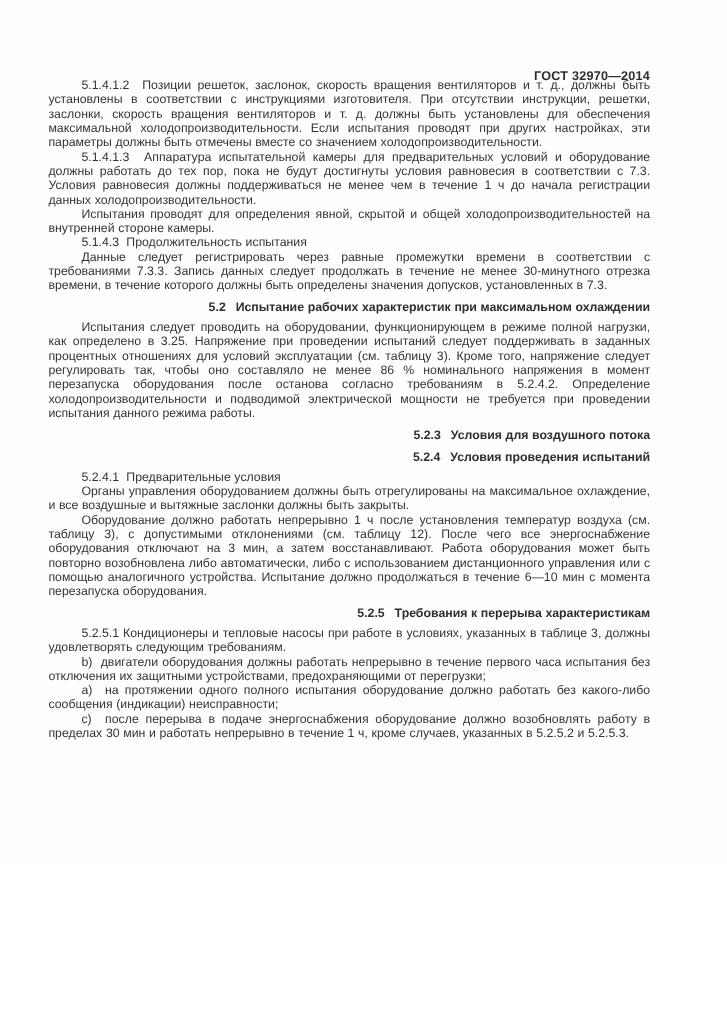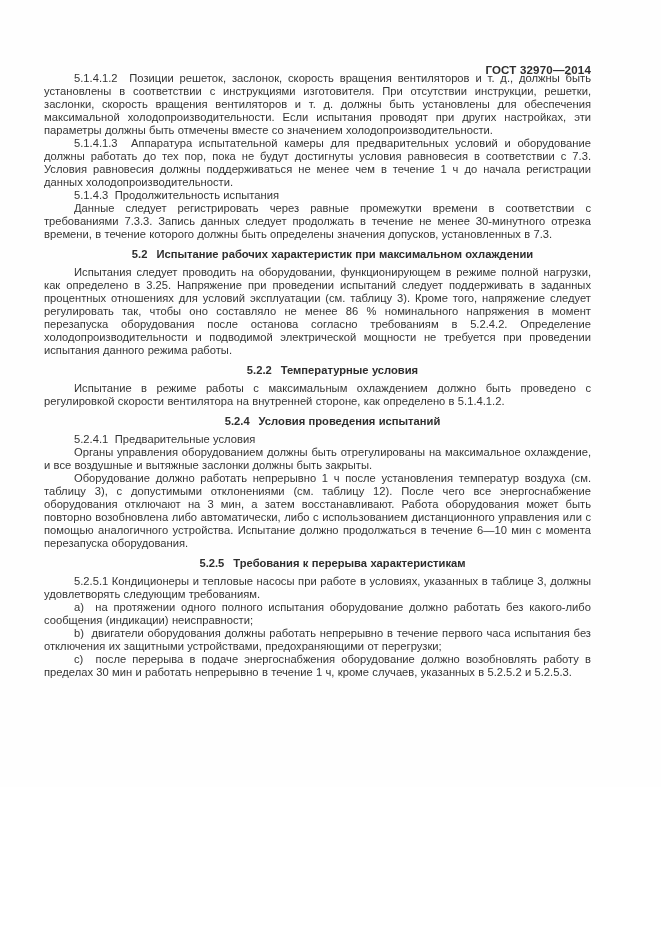--- a/index.html
+++ b/index.html
@@ -38,21 +38,21 @@
     font-size: 11.2px;
     line-height: 13px;
     text-align: justify;
     text-indent: 30px;
     word-spacing: 0.2px;
   }
   .heading {
     font-weight: bold;
     margin-top: 7px;
     margin-bottom: 5px;
-    text-align: center;
+    text-align: right;
     color: #2e2e2e;
   }
   .hnum {
     margin-right: 9px;
   }
   .page-number {
     position: absolute;
     top: 847px;
     left: 44px;
     right: 76px;
@@ -65,43 +65,43 @@
 <body>
 
 <div class="page">
 
   <div class="doc-header">ГОСТ 32970—2014</div>
 
   <div class="content">
 
     <p class="para">5.1.4.1.2&nbsp; Позиции решеток, заслонок, скорость вращения вентиляторов и т. д., должны быть установлены в соответствии с инструкциями изготовителя. При отсутствии инструкции, решетки, заслонки, скорость вращения вентиляторов и т. д. должны быть установлены для обеспечения максимальной холодопроизводительности. Если испытания проводят при других настройках, эти параметры должны быть отмечены вместе со значением холодопроизводительности.</p>
     <p class="para">5.1.4.1.3&nbsp; Аппаратура испытательной камеры для предварительных условий и оборудование должны работать до тех пор, пока не будут достигнуты условия равновесия в соответствии с 7.3. Условия равновесия должны поддерживаться не менее чем в течение 1 ч до начала регистрации данных холодопроизводительности.</p>
+    <p class="para">Испытания проводят для определения явной, скрытой и общей холодопроизводительностей на внутренней стороне камеры.</p>
     <p class="para">5.1.4.3&nbsp; Продолжительность испытания</p>
     <p class="para">Данные следует регистрировать через равные промежутки времени в соответствии с требованиями 7.3.3. Запись данных следует продолжать в течение не менее 30-минутного отрезка времени, в течение которого должны быть определены значения допусков, установленных в 7.3.</p>
 
     <p class="para heading"><span class="hnum">5.2</span><span>Испытание рабочих характеристик при максимальном охлаждении</span></p>
 
     <p class="para">Испытания следует проводить на оборудовании, функционирующем в режиме полной нагрузки, как определено в 3.25. Напряжение при проведении испытаний следует поддерживать в заданных процентных отношениях для условий эксплуатации (см. таблицу 3). Кроме того, напряжение следует регулировать так, чтобы оно составляло не менее 86 % номинального напряжения в момент перезапуска оборудования после останова согласно требованиям в 5.2.4.2. Определение холодопроизводительности и подводимой электрической мощности не требуется при проведении испытания данного режима работы.</p>
 
-    <p class="para heading"><span class="hnum">5.2.2</span><span>Температурные условия</span></p>
 
 
+    <p class="para heading"><span class="hnum">5.2.3</span><span>Условия для воздушного потока</span></p>
 
-    <p class="para">Испытание в режиме работы с максимальным охлаждением должно быть проведено с регулировкой скорости вентилятора на внутренней стороне, как определено в 5.1.4.1.2.</p>
 
     <p class="para heading"><span class="hnum">5.2.4</span><span>Условия проведения испытаний</span></p>
 
     <p class="para">5.2.4.1&nbsp; Предварительные условия</p>
     <p class="para">Органы управления оборудованием должны быть отрегулированы на максимальное охлаждение, и все воздушные и вытяжные заслонки должны быть закрыты.</p>
     <p class="para">Оборудование должно работать непрерывно 1 ч после установления температур воздуха (см. таблицу 3), с допустимыми отклонениями (см. таблицу 12). После чего все энергоснабжение оборудования отключают на 3 мин, а затем восстанавливают. Работа оборудования может быть повторно возобновлена либо автоматически, либо с использованием дистанционного управления или с помощью аналогичного устройства. Испытание должно продолжаться в течение 6—10 мин с момента перезапуска оборудования.</p>
 
     <p class="para heading"><span class="hnum">5.2.5</span><span>Требования к перерыва характеристикам</span></p>
 
     <p class="para">5.2.5.1 Кондиционеры и тепловые насосы при работе в условиях, указанных в таблице 3, должны удовлетворять следующим требованиям.</p>
+    <p class="para">b)&nbsp; двигатели оборудования должны работать непрерывно в течение первого часа испытания без отключения их защитными устройствами, предохраняющими от перегрузки;</p>
     <p class="para">a)&nbsp; на протяжении одного полного испытания оборудование должно работать без какого-либо сообщения (индикации) неисправности;</p>
-    <p class="para">b)&nbsp; двигатели оборудования должны работать непрерывно в течение первого часа испытания без отключения их защитными устройствами, предохраняющими от перегрузки;</p>
     <p class="para">c)&nbsp; после перерыва в подаче энергоснабжения оборудование должно возобновлять работу в пределах 30 мин и работать непрерывно в течение 1 ч, кроме случаев, указанных в 5.2.5.2 и 5.2.5.3.</p>
 
   </div>
 
   <div class="page-number">9</div>
 
 </div>
 
 </body></html>

